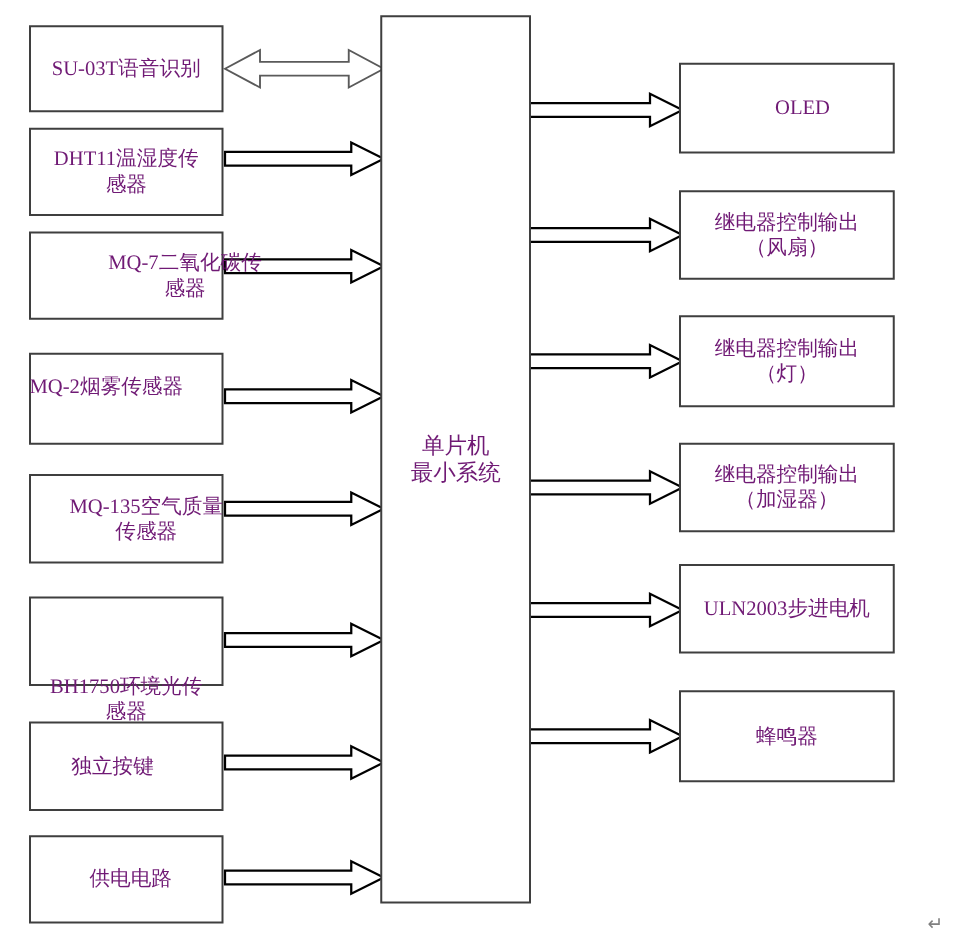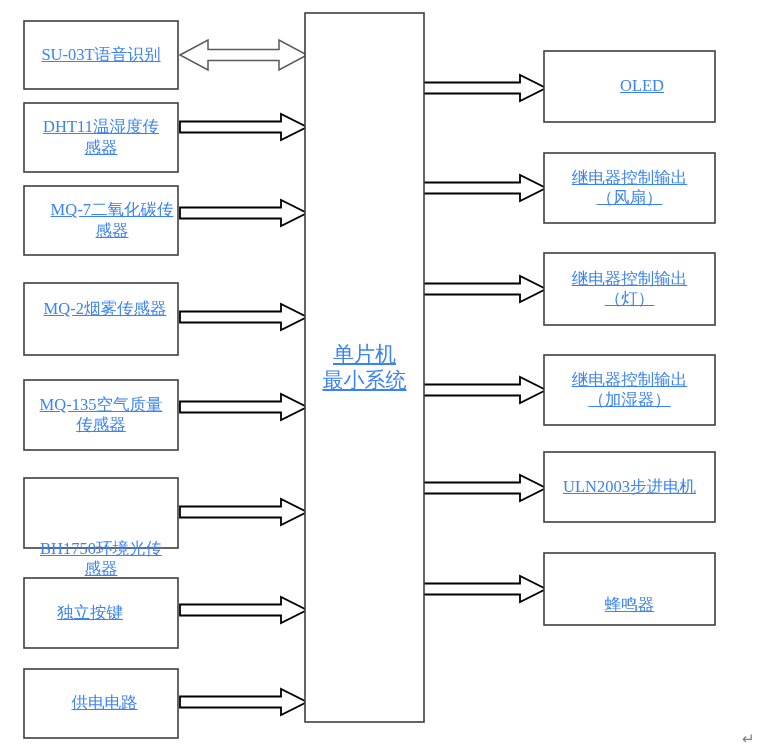--- a/index.html
+++ b/index.html
@@ -42,29 +42,28 @@
     stroke: #5a5a5a;
     stroke-width: 1.5;
     stroke-linejoin: miter;
   }
   .blk-label {
     position: absolute;
     display: flex;
     align-items: center;
     justify-content: center;
     text-align: center;
-    color: #3b82f6;
+    color: #701a75;
     font-family: "Liberation Serif", "DejaVu Serif", serif;
     line-height: 1.22;
     white-space: pre-line;
     pointer-events: none;
-    text-decoration: underline;
   }
   .fs-normal { font-size: 16.5px; }
-  .fs-mcu { font-size: 21px; }
+  .fs-mcu { font-size: 18px; }
   .para-mark {
     position: absolute;
     left: 742px;
     top: 730px;
     font-size: 15px;
     color: #808080;
     font-family: "Liberation Sans", sans-serif;
   }
 </style>
 </head>
@@ -103,35 +102,35 @@
         <rect x="544" y="253" width="171" height="72" class="blk-rect"></rect>
         <rect x="544" y="355" width="171" height="70" class="blk-rect"></rect>
         <rect x="544" y="452" width="171" height="70" class="blk-rect"></rect>
         <rect x="544" y="553" width="171" height="72" class="blk-rect"></rect>
       </g>
   </svg>
   <div id="label-layer">
       <div class="blk-label fs-normal" style="left: 24px; top: 21px; width: 154px; height: 68px;">SU-03T语音识别</div>
       <div class="blk-label fs-normal" style="left: 24px; top: 103px; width: 154px; height: 69px;">DHT11温湿度传
 感器</div>
-      <div class="blk-label fs-normal" style="left: 24px; top: 186px; width: 176px; height: 69px;">MQ-7二氧化碳传
+      <div class="blk-label fs-normal" style="left: 24px; top: 186px; width: 176px; height: 69px; padding-left: 36px;">MQ-7二氧化碳传
 感器</div>
-      <div class="blk-label fs-normal" style="left: 28px; top: 283px; width: 154px; height: 52px;">MQ-2烟雾传感器</div>
-      <div class="blk-label fs-normal" style="left: 24px; top: 380px; width: 154px; height: 70px;">MQ-135空气质量
+      <div class="blk-label fs-normal" style="left: 8px; top: 283px; width: 154px; height: 52px;">MQ-2烟雾传感器</div>
+      <div class="blk-label fs-normal" style="left: 40px; top: 380px; width: 154px; height: 70px;">MQ-135空气质量
 传感器</div>
       <div class="blk-label fs-normal" style="left: 24px; top: 478px; width: 154px; height: 82px; margin-top: 40px;">BH1750环境光传
 感器</div>
       <div class="blk-label fs-normal" style="left: 24px; top: 578px; width: 132px; height: 70px;">独立按键</div>
       <div class="blk-label fs-normal" style="left: 24px; top: 669px; width: 161px; height: 69px;">供电电路</div>
       <div class="blk-label fs-mcu" style="left: 305px; top: 13px; width: 119px; height: 709px;">单片机
 最小系统</div>
       <div class="blk-label fs-normal" style="left: 544px; top: 51px; width: 196px; height: 71px;">OLED</div>
       <div class="blk-label fs-normal" style="left: 544px; top: 153px; width: 171px; height: 70px;">继电器控制输出
 （风扇）</div>
       <div class="blk-label fs-normal" style="left: 544px; top: 253px; width: 171px; height: 72px;">继电器控制输出
 （灯）</div>
       <div class="blk-label fs-normal" style="left: 544px; top: 355px; width: 171px; height: 70px;">继电器控制输出
 （加湿器）</div>
       <div class="blk-label fs-normal" style="left: 544px; top: 452px; width: 171px; height: 70px;">ULN2003步进电机</div>
-      <div class="blk-label fs-normal" style="left: 544px; top: 553px; width: 171px; height: 73px; margin-top: 16px;">蜂鸣器</div>
+      <div class="blk-label fs-normal" style="left: 544px; top: 553px; width: 171px; height: 73px;">蜂鸣器</div>
     </div>
   <span class="para-mark">↵</span>
 </div>
 
 </body></html>

